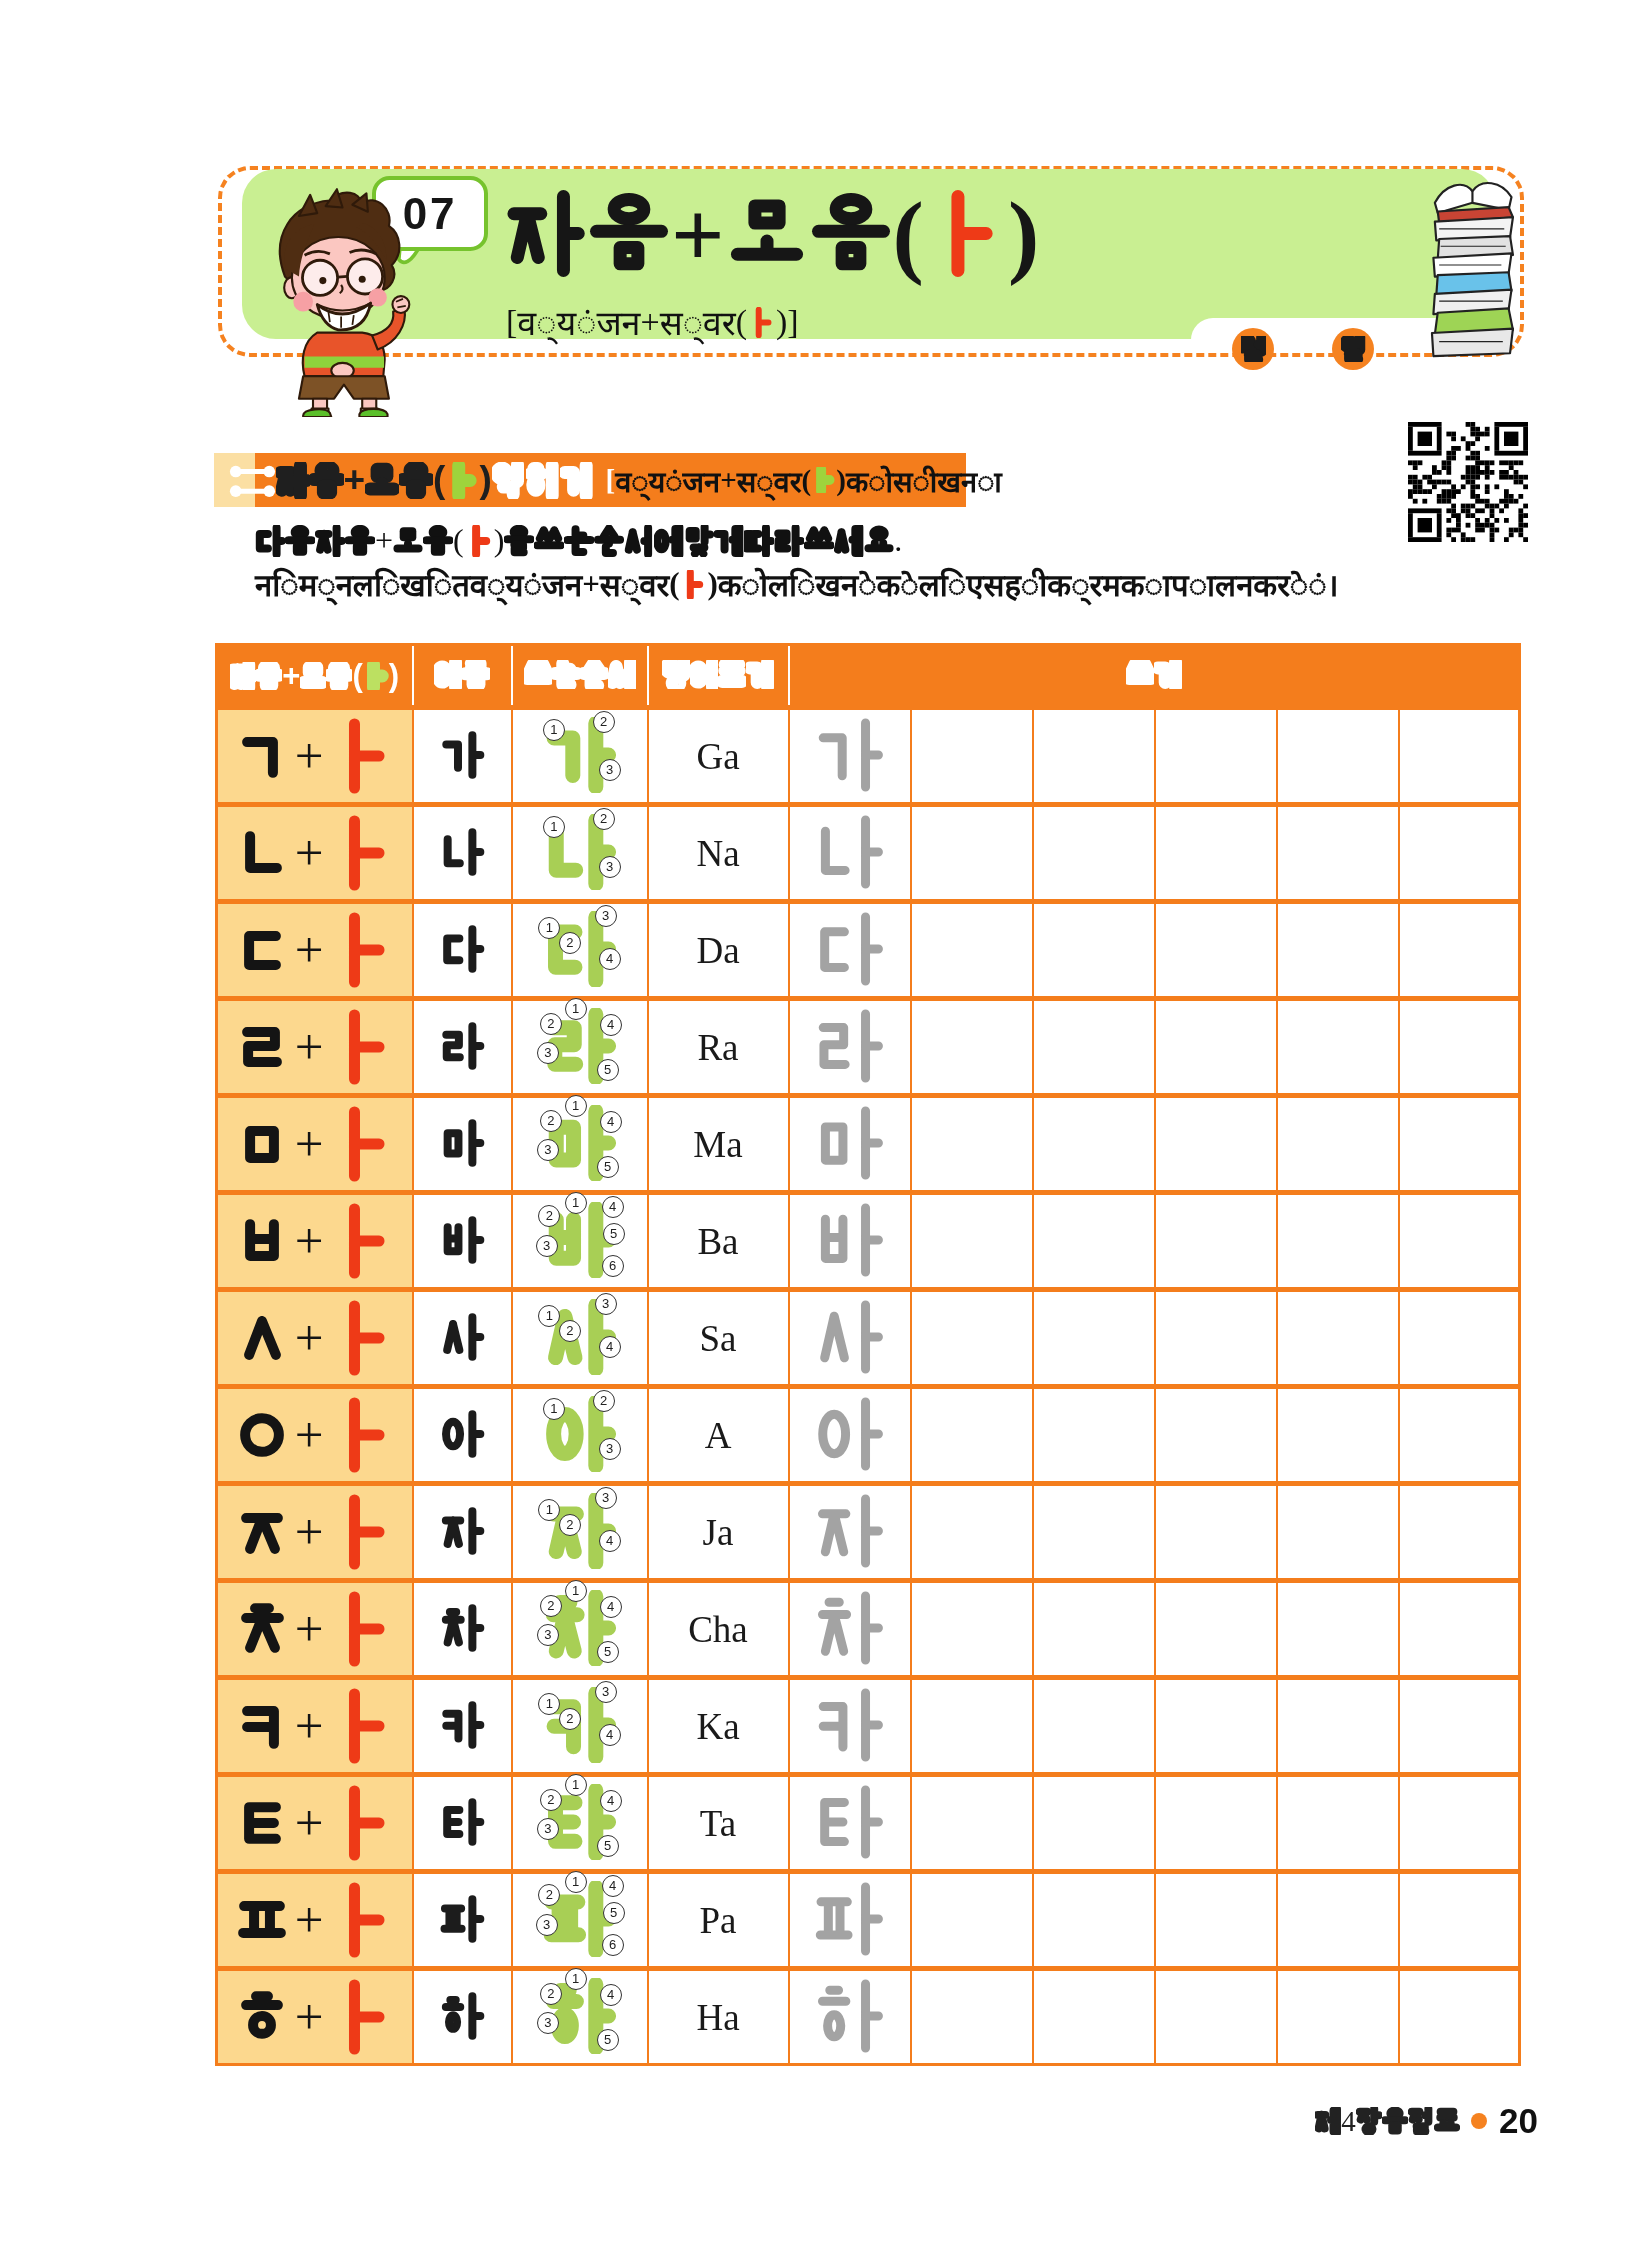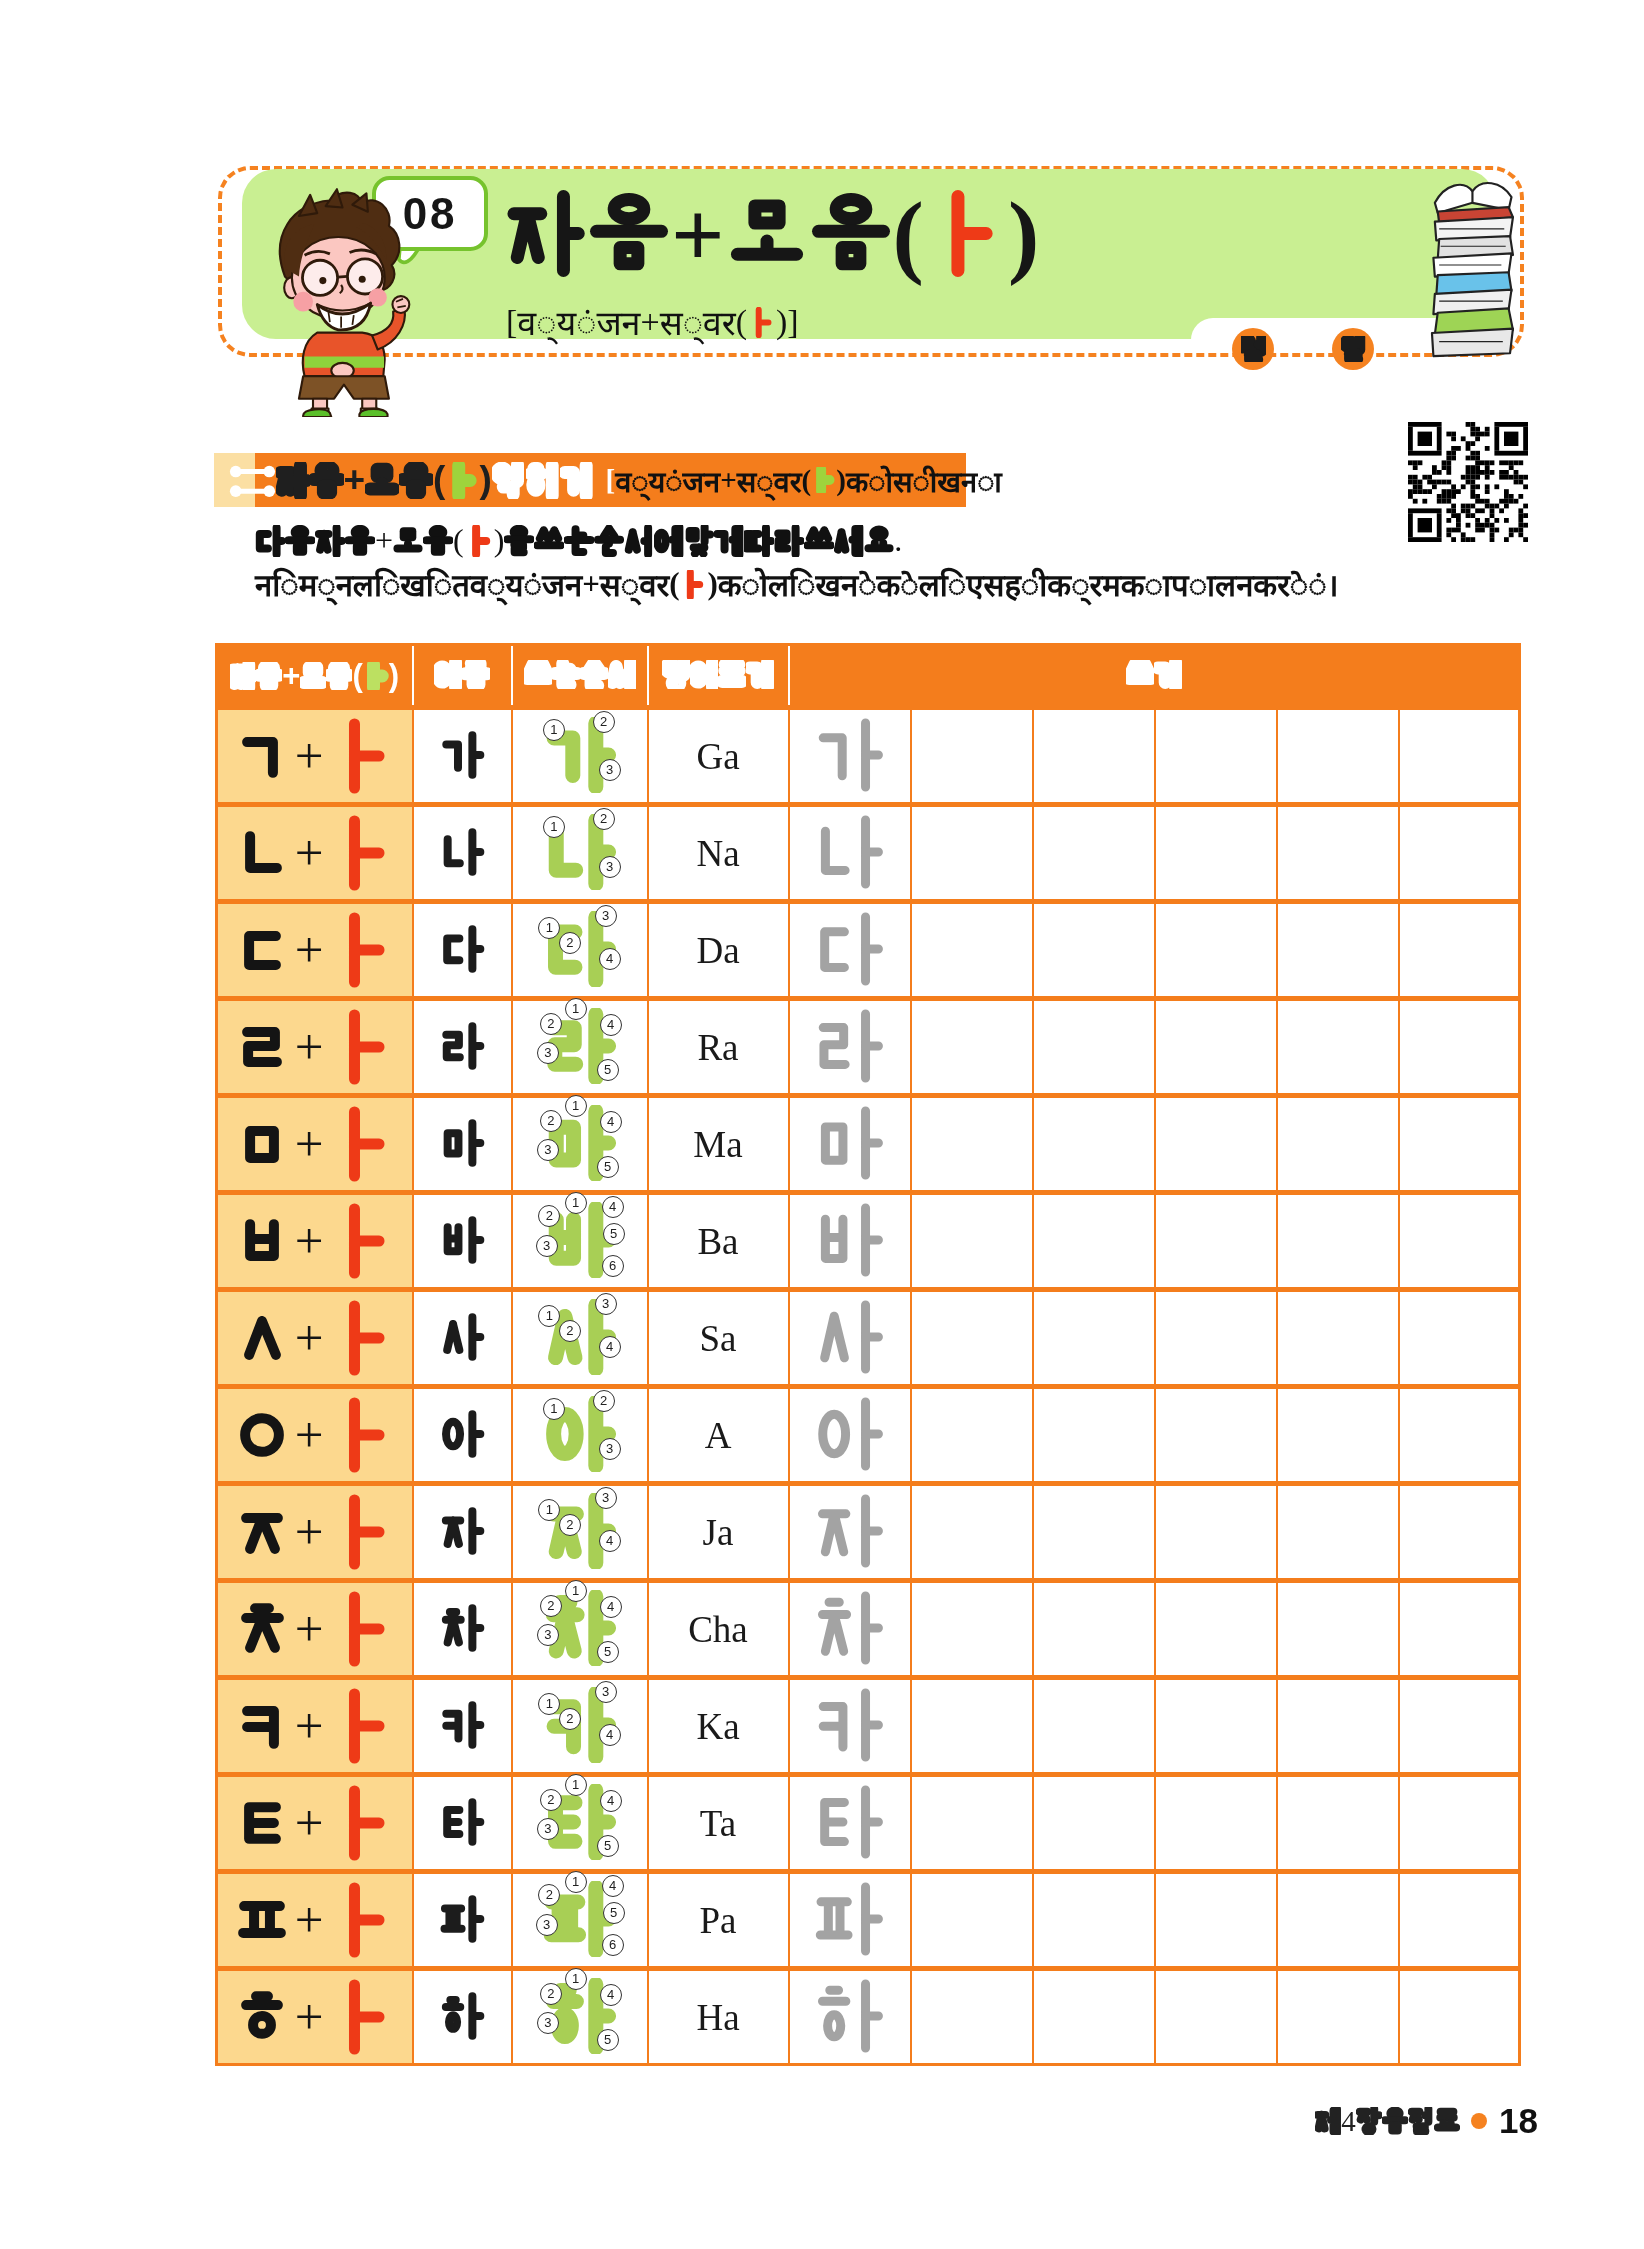--- a/index.html
+++ b/index.html
@@ -79,21 +79,21 @@
 </head>
 <body>
 
 <div id="page">
 
   <div id="dashed-box"></div>
   <div id="green-panel"></div>
   <div id="notch"></div>
 
   <div id="bubble">
-    <span class="num">08</span>
+    <span class="num">07</span>
   </div>
   <svg id="bubble-tail" width="29" height="29" viewBox="0 0 40 40">
     <path d="M6,0 L34,4 C20,30 10,32 4,24 Z" fill="#ffffff" stroke="#76c32d" stroke-width="5" stroke-linejoin="round"></path>
     <rect x="4" y="0" width="32" height="6" fill="#ffffff"></rect>
   </svg>
 
   <div id="title" class="hangul">
       <svg viewBox="0 0 100 100" width="84" height="89">
         <path d="M18,22 H82 M50,22 L26,84 M50,22 L76,84" transform="translate(4,8) scale(0.5,0.84)" fill="none" stroke="#161616" stroke-width="13" stroke-linecap="round" stroke-linejoin="round" vector-effect="non-scaling-stroke"></path>
         <path d="M38,6 V94 M38,50 H80" transform="translate(56,0) scale(0.42,1)" fill="none" stroke="#161616" stroke-width="13" stroke-linecap="round" stroke-linejoin="round" vector-effect="non-scaling-stroke"></path>
@@ -1274,17 +1274,17 @@
           <path d="M18,22 H82 M50,22 L26,84 M50,22 L76,84" transform="translate(6,4) scale(0.46,0.48)" fill="none" stroke="#222222" stroke-width="8" stroke-linecap="round" stroke-linejoin="round" vector-effect="non-scaling-stroke"></path>
           <path d="M28,50 H58 M58,6 V94" transform="translate(54,0) scale(0.42,0.56)" fill="none" stroke="#222222" stroke-width="8" stroke-linecap="round" stroke-linejoin="round" vector-effect="non-scaling-stroke"></path>
           <path d="M20,20 H76 V48 H22 V80 H80" transform="translate(22,64) scale(0.56,0.32)" fill="none" stroke="#222222" stroke-width="8" stroke-linecap="round" stroke-linejoin="round" vector-effect="non-scaling-stroke"></path>
         </svg>
         <svg viewBox="0 0 100 100" width="26" height="28">
           <path d="M14,22 H86 M34,22 V74 M66,22 V74 M12,76 H88" transform="translate(16,6) scale(0.68,0.4)" fill="none" stroke="#222222" stroke-width="8" stroke-linecap="round" stroke-linejoin="round" vector-effect="non-scaling-stroke"></path>
           <path d="M34,24 V54 M66,24 V54 M10,58 H90" transform="translate(6,48) scale(0.88,0.46)" fill="none" stroke="#222222" stroke-width="8" stroke-linecap="round" stroke-linejoin="round" vector-effect="non-scaling-stroke"></path>
         </svg>
       </div>
     <div class="dot"></div>
-    <div class="pageno">18</div>
+    <div class="pageno">20</div>
   </div>
 
 </div>
 
 
 </body></html>

